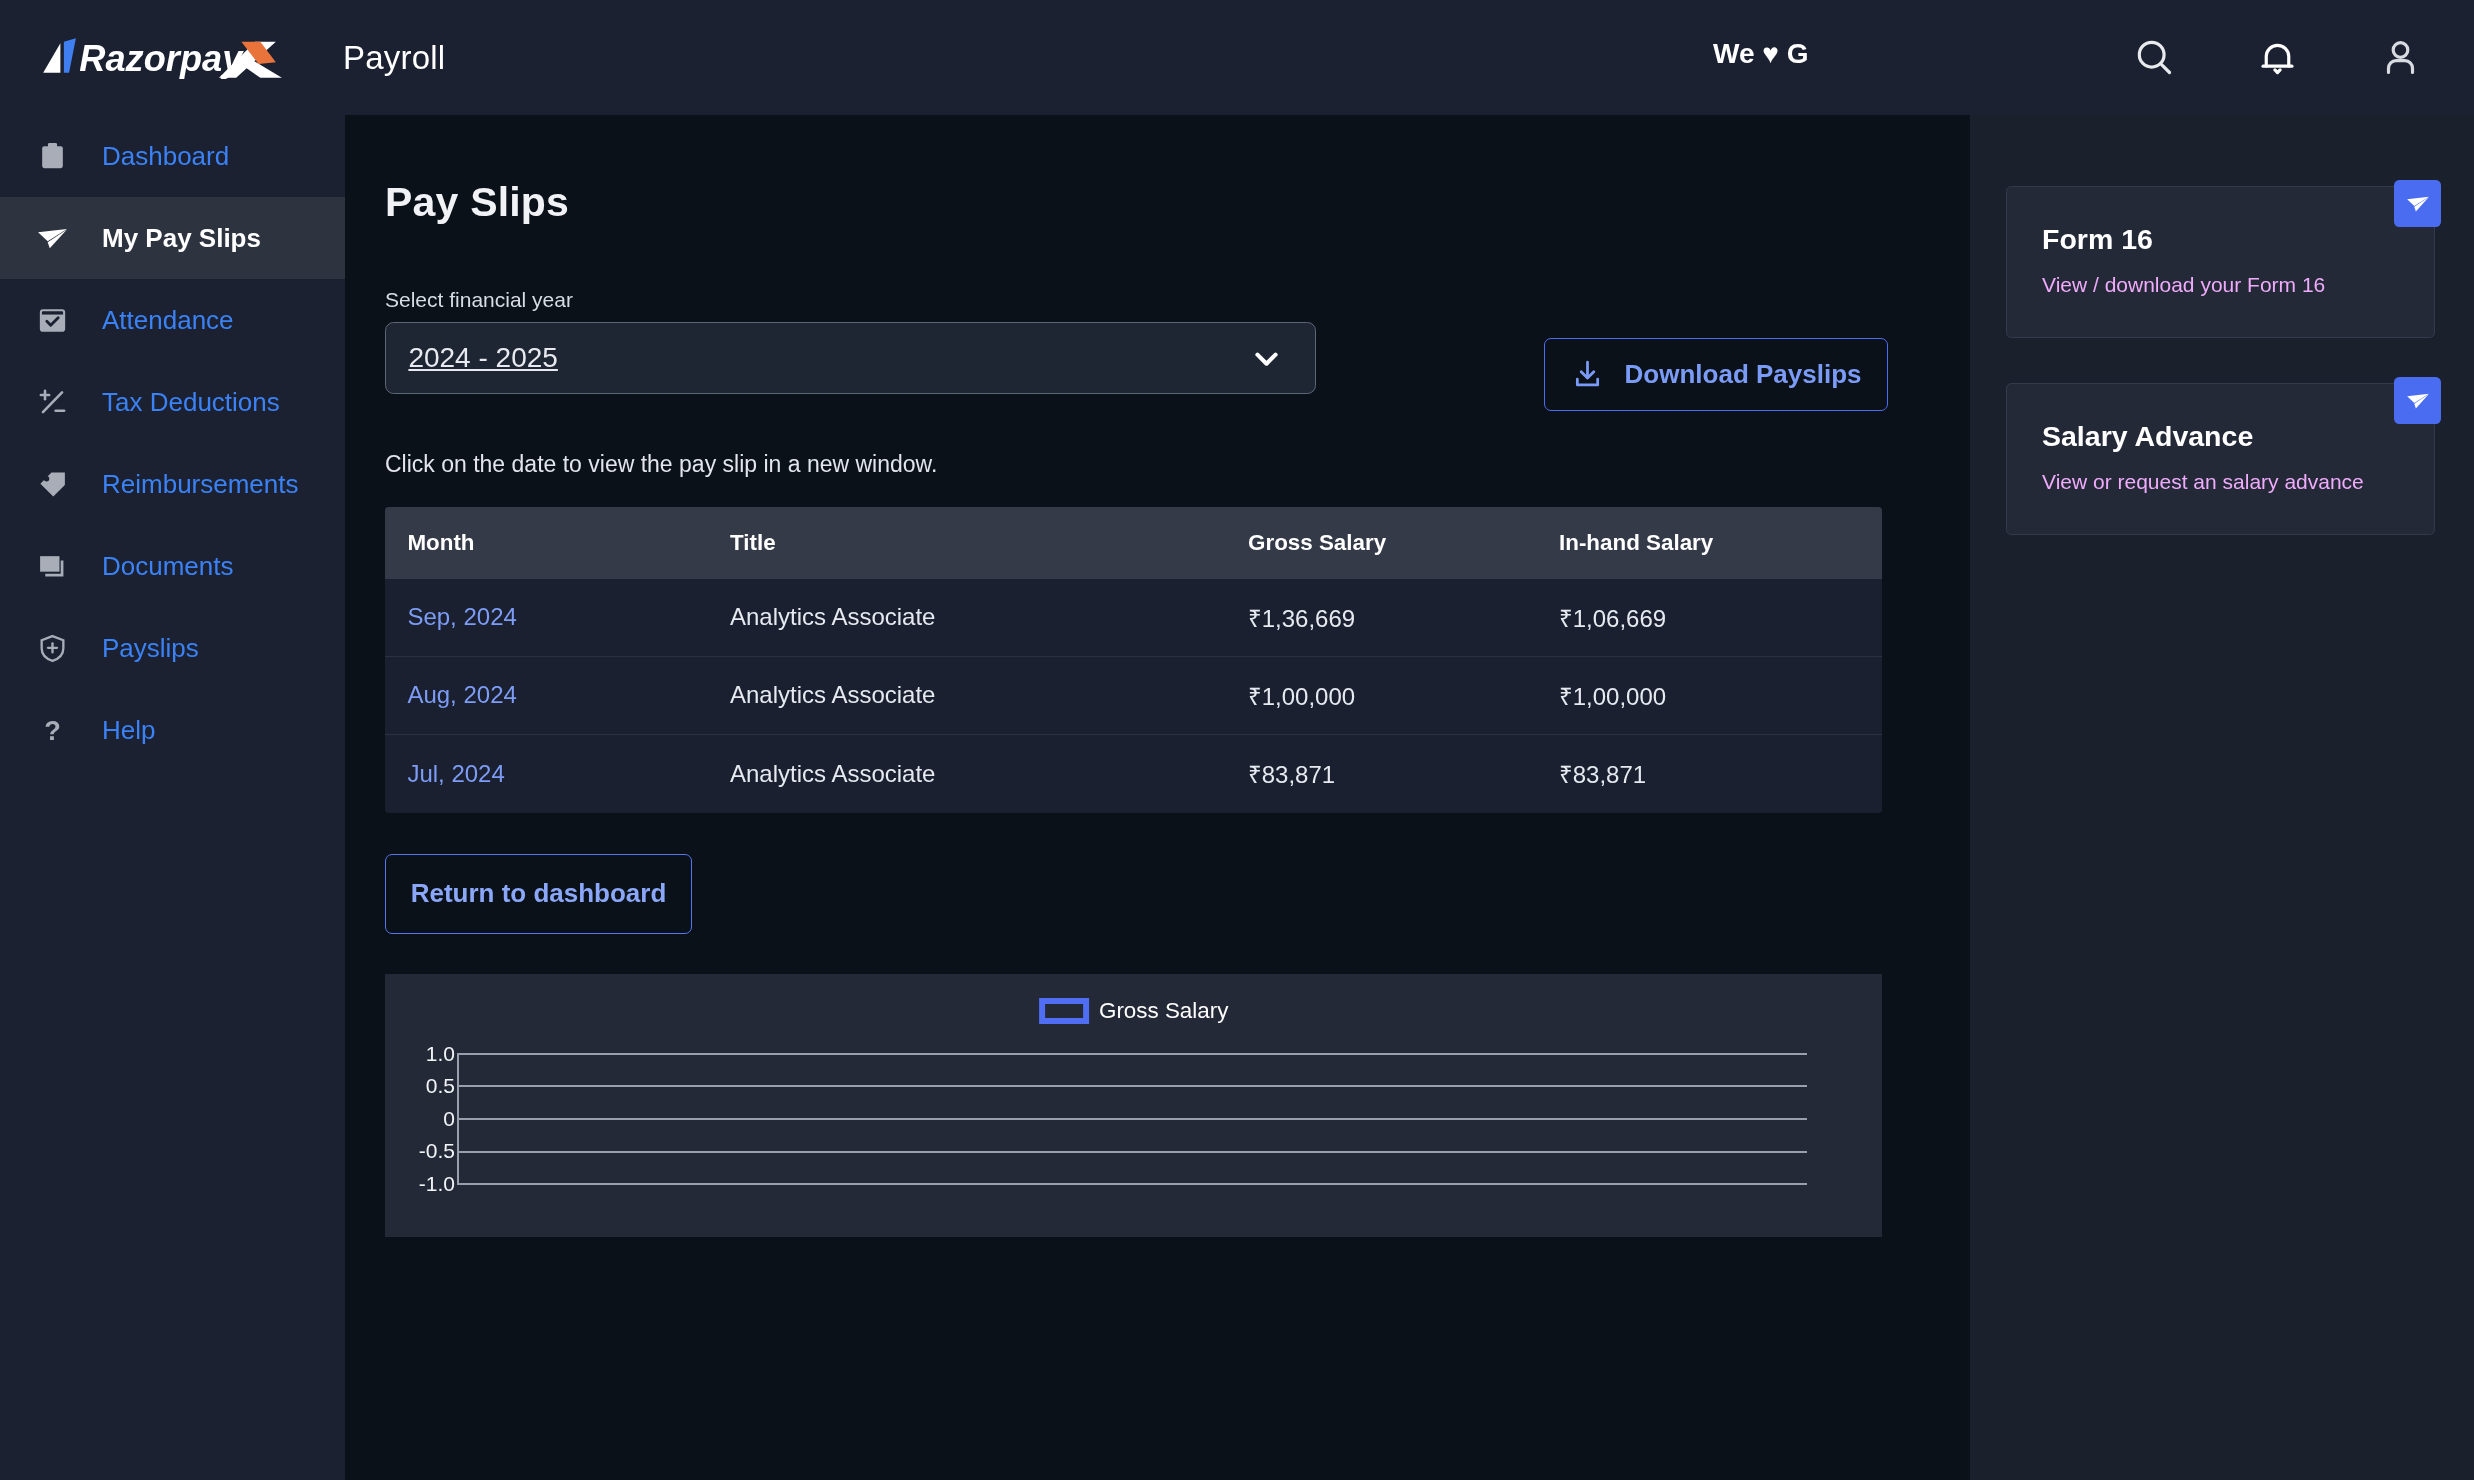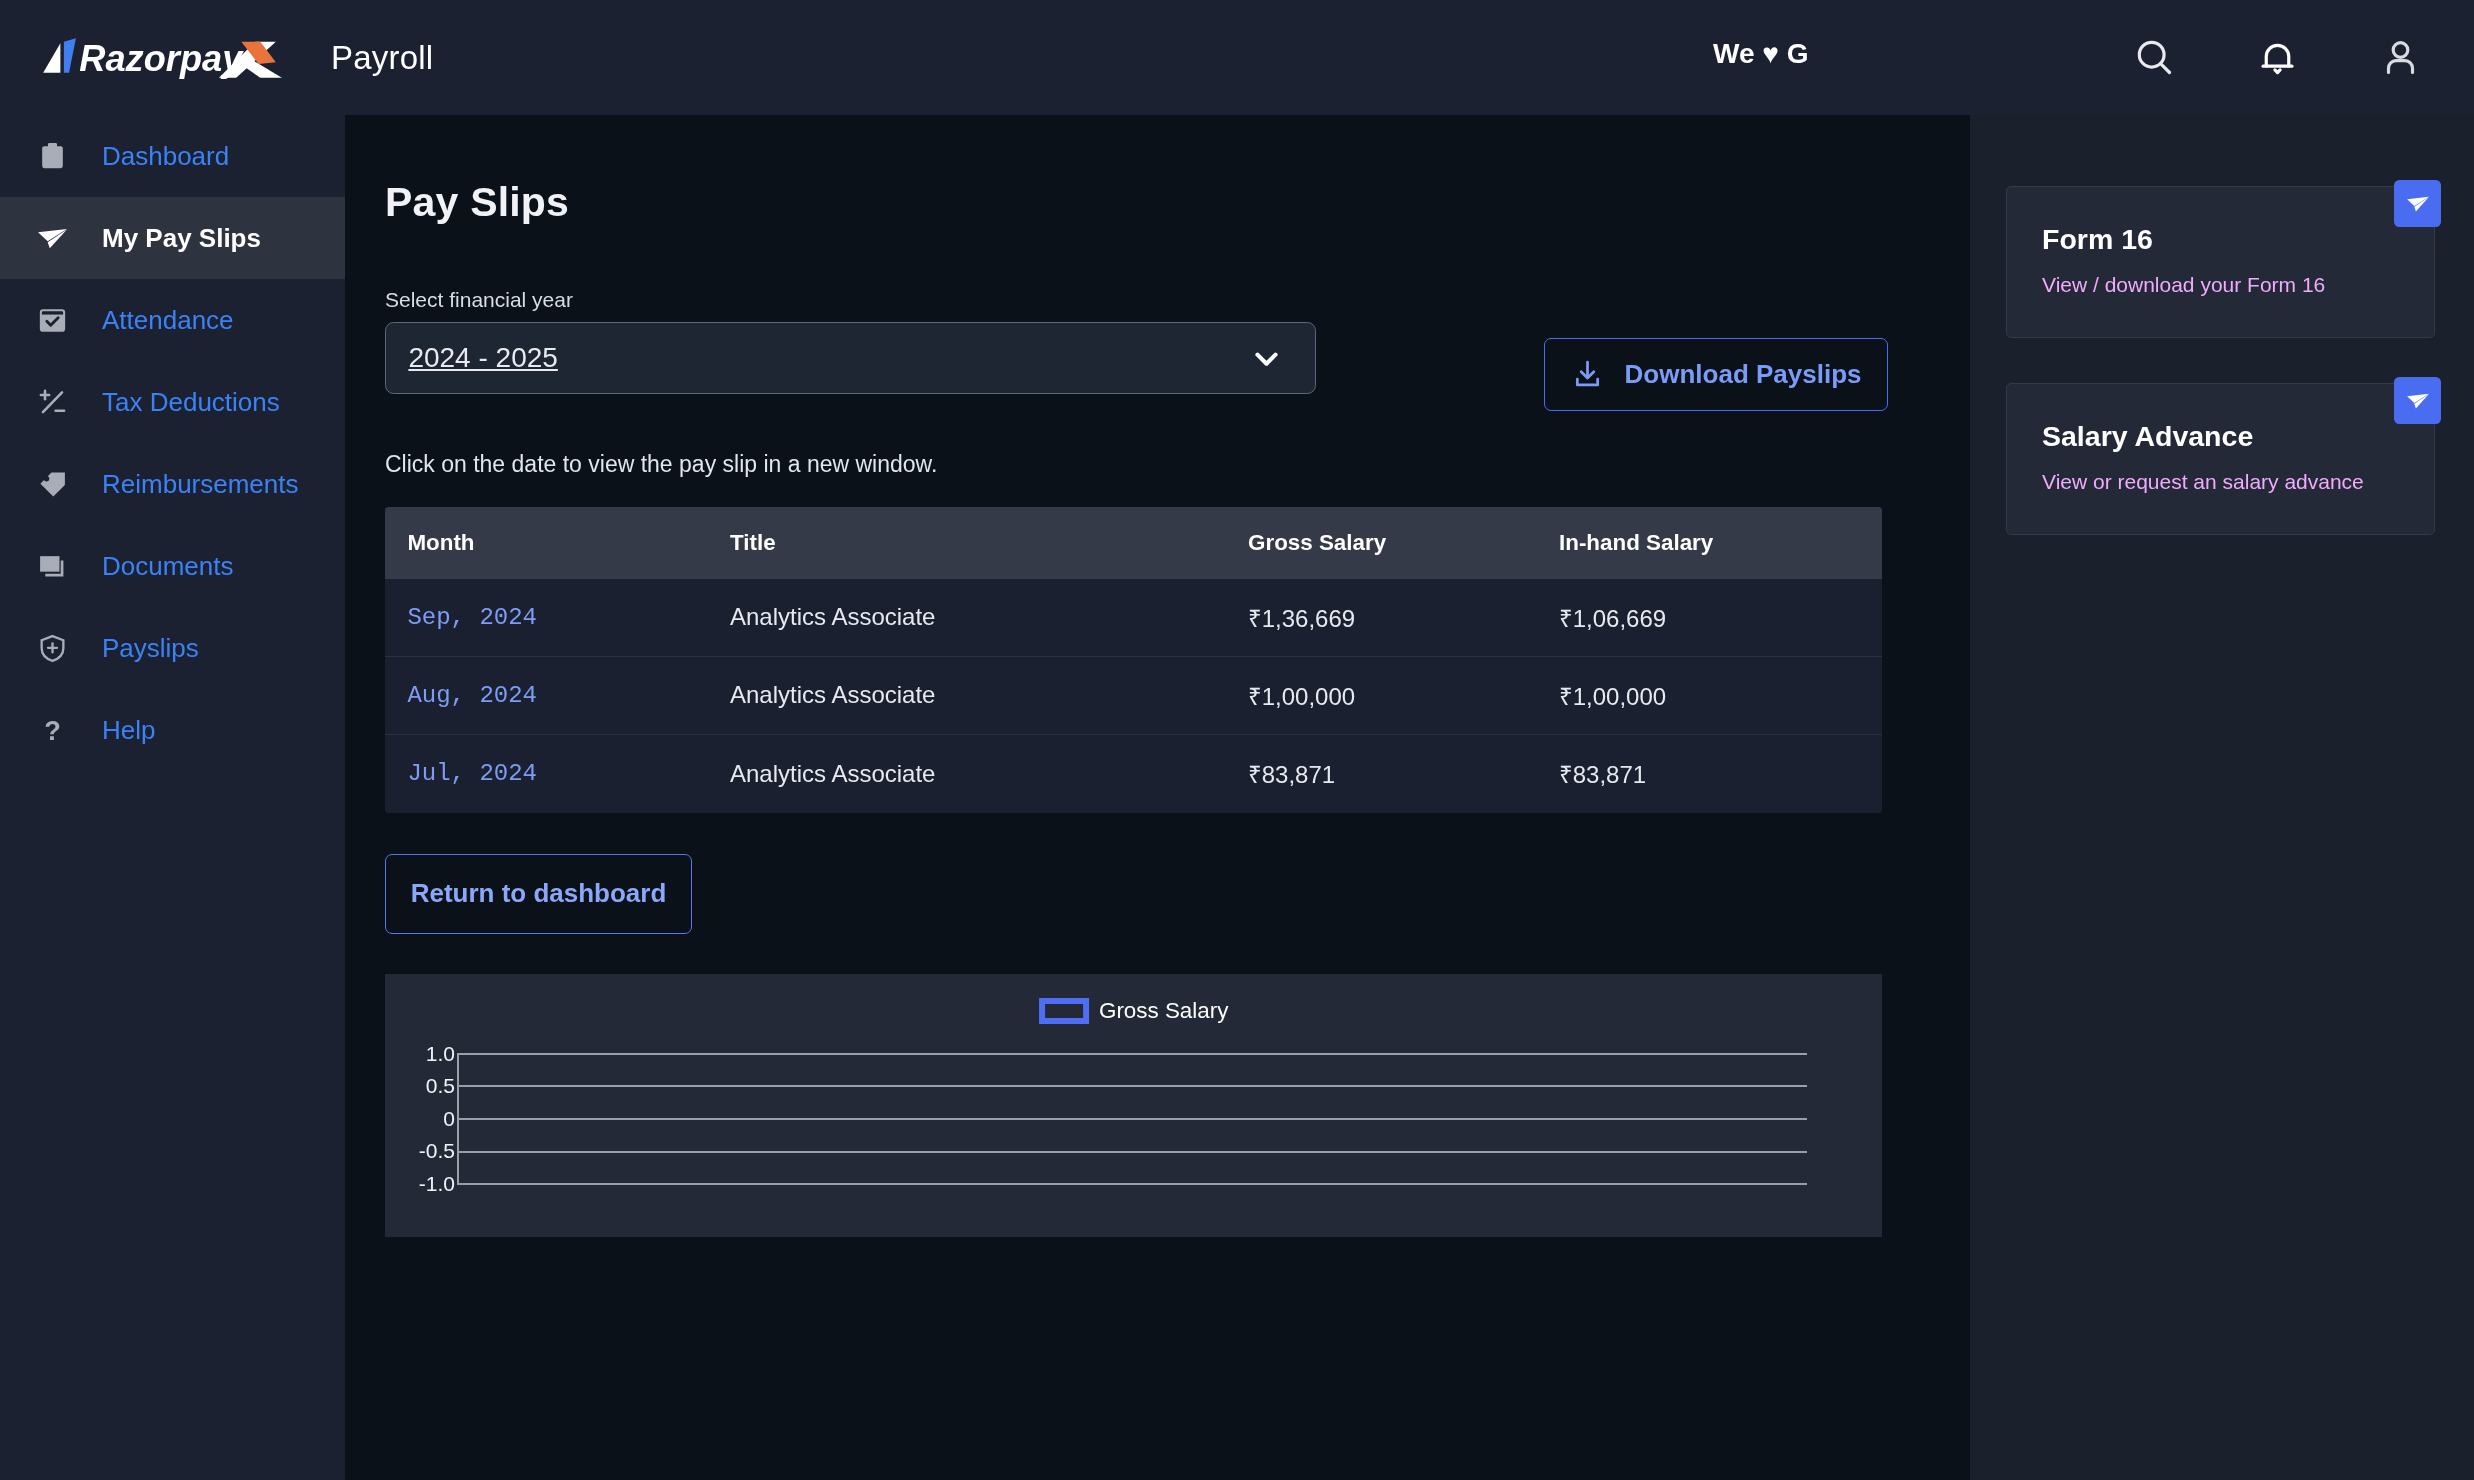--- a/index.html
+++ b/index.html
@@ -20,20 +20,21 @@
     height: 115px;
     background: #1b2130;
     display: flex;
     align-items: center;
   }
 
   .brand {
     display: flex;
     align-items: center;
     margin-left: 38px;
+    gap: 12px;
   }
   .logo-mark { display: block; }
   .brand-suffix {
     color: #ffffff;
     font-size: 33px;
     font-weight: 400;
     letter-spacing: 0.2px;
   }
 
   .header-center {
@@ -177,21 +178,21 @@
     height: 78px;
     background: #1a2030;
     border-bottom: 1.7px solid #2a3142;
   }
   .t-body-row:last-child { border-bottom: none; }
   .cell { font-size: 24px; color: #e6e9ef; }
   .c-month { width: 345px; padding-left: 22.4px; }
   .c-title { width: 518px; }
   .c-gross { width: 311px; }
   .c-inhand { width: 311px; }
-  .link { color: #7d9cf5; cursor: pointer; font-family: Liberation Mono, monospace; }
+  .link { color: #7d9cf5; cursor: pointer; }
 
   
   .return-btn {
     margin-top: 41px;
     width: 307px;
     height: 80px;
     border: 1.7px solid #5677f0;
     border-radius: 7px;
     background: transparent;
     color: #8aa7fa;

